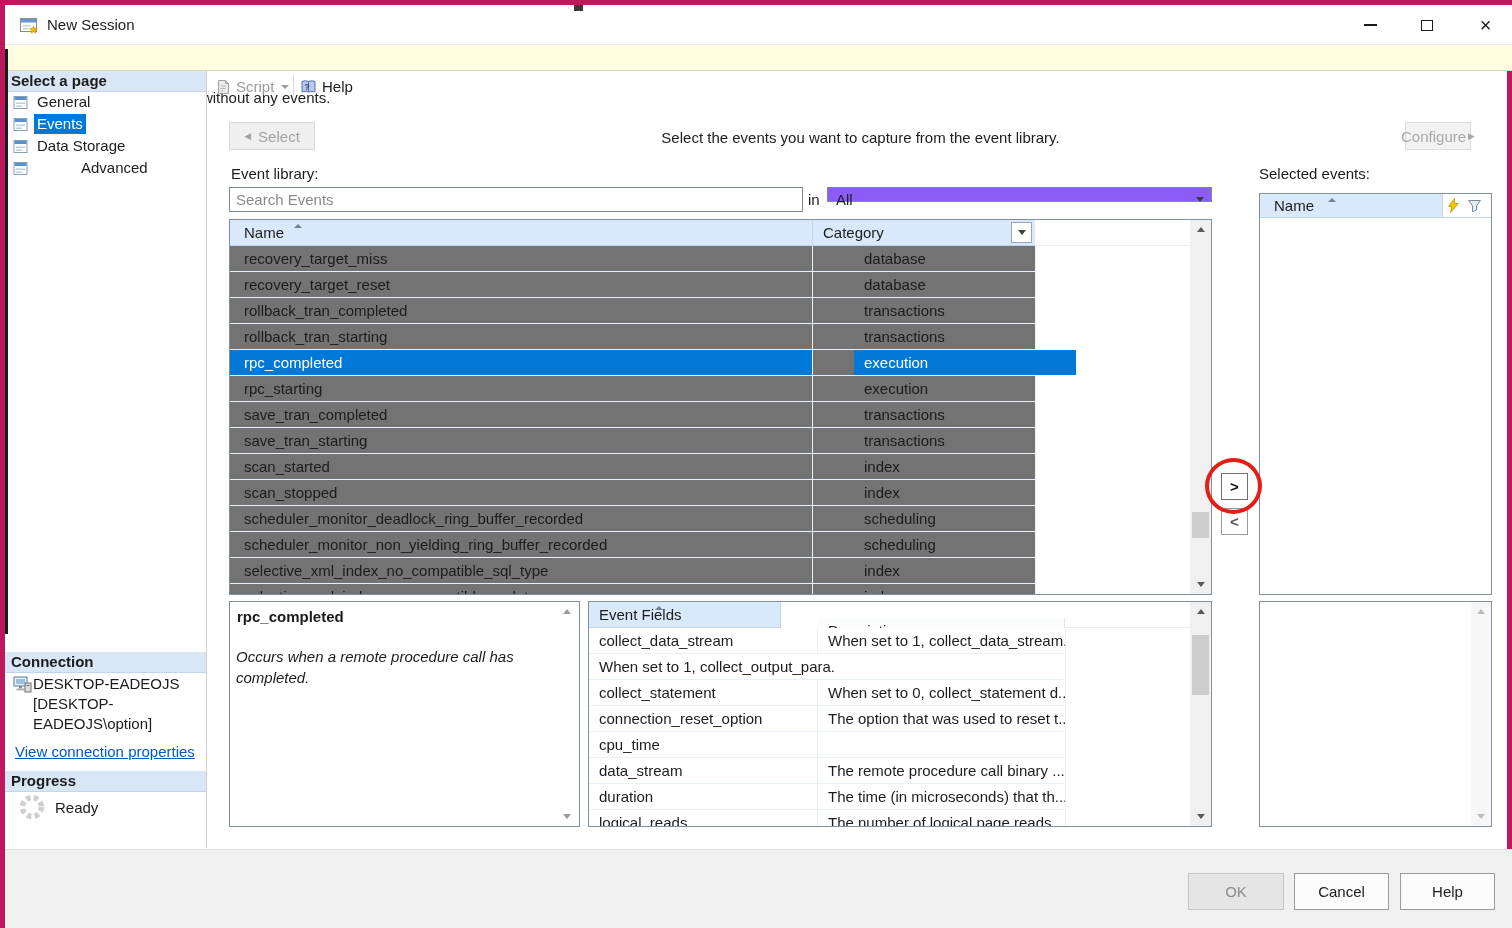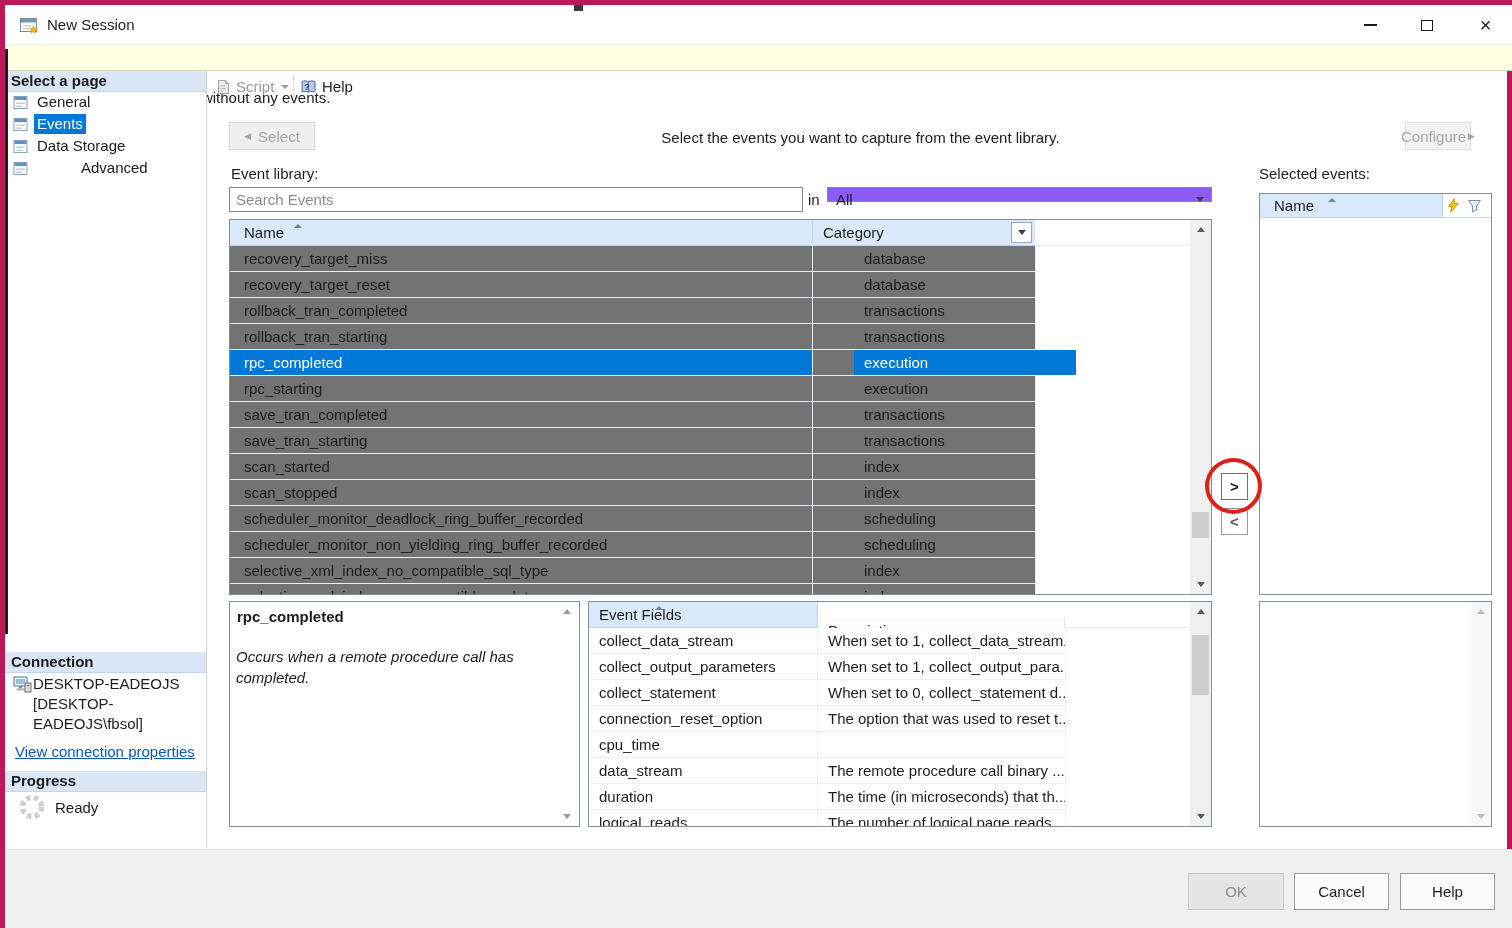--- a/index.html
+++ b/index.html
@@ -119,21 +119,21 @@
   #detail-panel{left:224px;top:596px;width:351px;height:226px;border:1px solid #828f9c;background:#fff;box-sizing:border-box;}
   #detail-title{position:absolute;left:7px;top:6px;font-weight:bold;}
   #detail-text{position:absolute;left:6px;top:44px;width:330px;line-height:21px;font-style:italic;}
   #detail-up{position:absolute;right:8px;top:7px;}
   #detail-down{position:absolute;right:8px;bottom:7px;}
   .mini-tri-up{width:0;height:0;border-left:4px solid transparent;border-right:4px solid transparent;border-bottom:5px solid #9a9a9a;}
   .mini-tri-down{width:0;height:0;border-left:4px solid transparent;border-right:4px solid transparent;border-top:5px solid #9a9a9a;}
 
   
   #ef-table{left:583px;top:596px;width:624px;height:226px;border:1px solid #828f9c;background:#fff;box-sizing:border-box;overflow:hidden;}
-  #ef-h-field{position:absolute;left:0;top:0;width:229px;height:26px;background:#d9e9fb;border-right:1px solid #c0d6ec;border-bottom:1px solid #c0d6ec;
+  #ef-h-field{position:absolute;left:0;top:0;width:192px;height:26px;background:#d9e9fb;border-right:1px solid #c0d6ec;border-bottom:1px solid #c0d6ec;
               line-height:25px;padding-left:10px;box-sizing:border-box;}
   #ef-caret{left:66px;}
   #ef-h-desc{position:absolute;left:229px;top:16px;width:247px;height:26px;background:#fbfcfe;border-right:1px solid #e4e8ee;border-bottom:1px solid #c0d6ec;
              line-height:25px;padding-left:10px;box-sizing:border-box;}
   #ef-h-rest{position:absolute;left:476px;top:0;width:125px;height:26px;border-bottom:1px solid #ececec;background:#fff;box-sizing:border-box;}
   #ef-body{position:absolute;left:0;top:26px;width:477px;}
   .ef-row{display:flex;height:26px;border-bottom:1px solid #e9f0f9;border-right:1px solid #e9f0f9;box-sizing:border-box;background:#fff;}
   .ef-row .c-field{flex:0 0 229px;line-height:25px;padding-left:10px;border-right:1px solid #e9f0f9;box-sizing:border-box;white-space:nowrap;overflow:hidden;}
   .ef-row .c-desc{flex:0 0 247px;line-height:25px;padding-left:10px;box-sizing:border-box;white-space:nowrap;overflow:hidden;}
   .ef-row.partial{height:16px;overflow:hidden;border-bottom:none;}
@@ -224,21 +224,21 @@
       </div>
     <div class="sec-header" id="conn-header">Connection</div>
     <svg class="abs" id="conn-icon" width="19" height="17" viewBox="0 0 19 17">
       <rect x="1" y="1" width="13" height="9" fill="#e8f0f8" stroke="#5577a0"></rect>
       <rect x="3" y="3" width="9" height="5" fill="#9cc0e0"></rect>
       <rect x="6" y="10" width="3" height="2.5" fill="#8a8a8a"></rect>
       <rect x="3.5" y="12.5" width="8" height="2" fill="#b0b0b0"></rect>
       <rect x="12" y="7" width="6" height="9" fill="#dcdcdc" stroke="#707070"></rect>
       <rect x="13.5" y="9" width="3" height="1" fill="#707070"></rect>
     </svg>
-    <div class="abs" id="conn-text">DESKTOP-EADEOJS [DESKTOP-EADEOJS\fbsol]</div>
+    <div class="abs" id="conn-text">DESKTOP-EADEOJS [DESKTOP-EADEOJS\option]</div>
     <a class="abs" id="conn-link">View connection properties</a>
     <div class="sec-header" id="prog-header">Progress</div>
     <svg class="abs" id="spinner" width="28" height="28" viewBox="0 0 28 28">
       <circle cx="14" cy="14" r="9.5" fill="none" stroke="#cfcfcf" stroke-width="5.5" stroke-dasharray="4.5 3.2"></circle>
     </svg>
     <div class="abs" id="ready-text">Ready</div>
   </div>
   <div class="abs" id="artifact-left"></div>
 
   <div class="abs" id="script-btn">
@@ -403,21 +403,20 @@
     <div id="ef-h-desc">
       <span>Description</span>
     </div>
     <div id="ef-h-rest"></div>
     <div id="ef-body">
         <div class="ef-row">
           <div class="c-field">collect_data_stream</div>
           <div class="c-desc">When set to 1, collect_data_stream...</div>
         </div>
         <div class="ef-row">
-          <div class="c-field">collect_output_parameters</div>
           <div class="c-desc">When set to 1, collect_output_para...</div>
         </div>
         <div class="ef-row">
           <div class="c-field">collect_statement</div>
           <div class="c-desc">When set to 0, collect_statement d...</div>
         </div>
         <div class="ef-row">
           <div class="c-field">connection_reset_option</div>
           <div class="c-desc">The option that was used to reset t...</div>
         </div>

